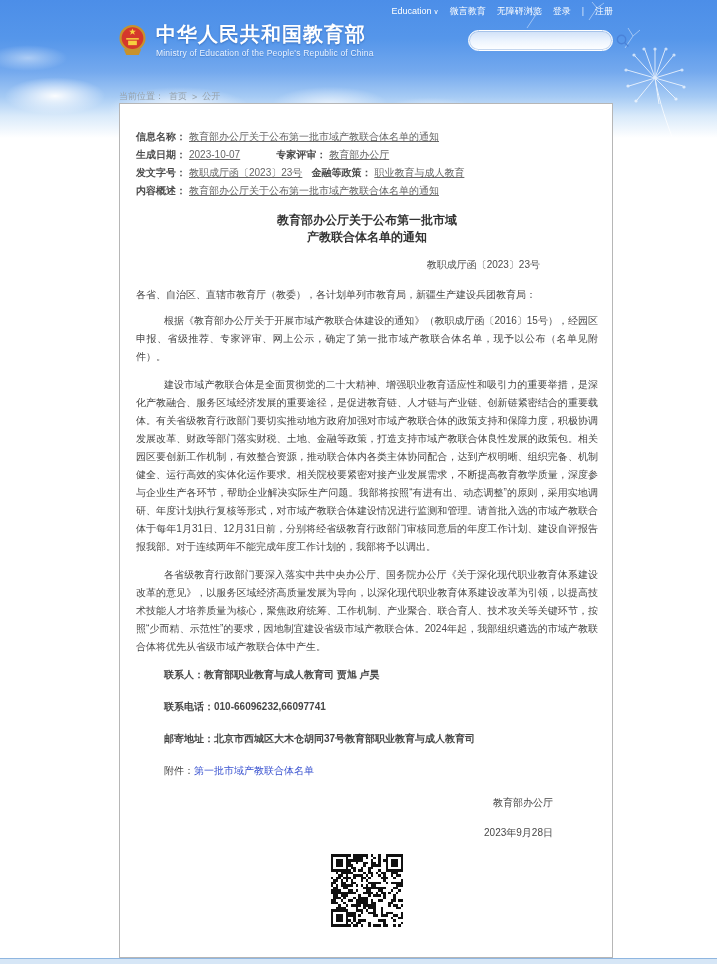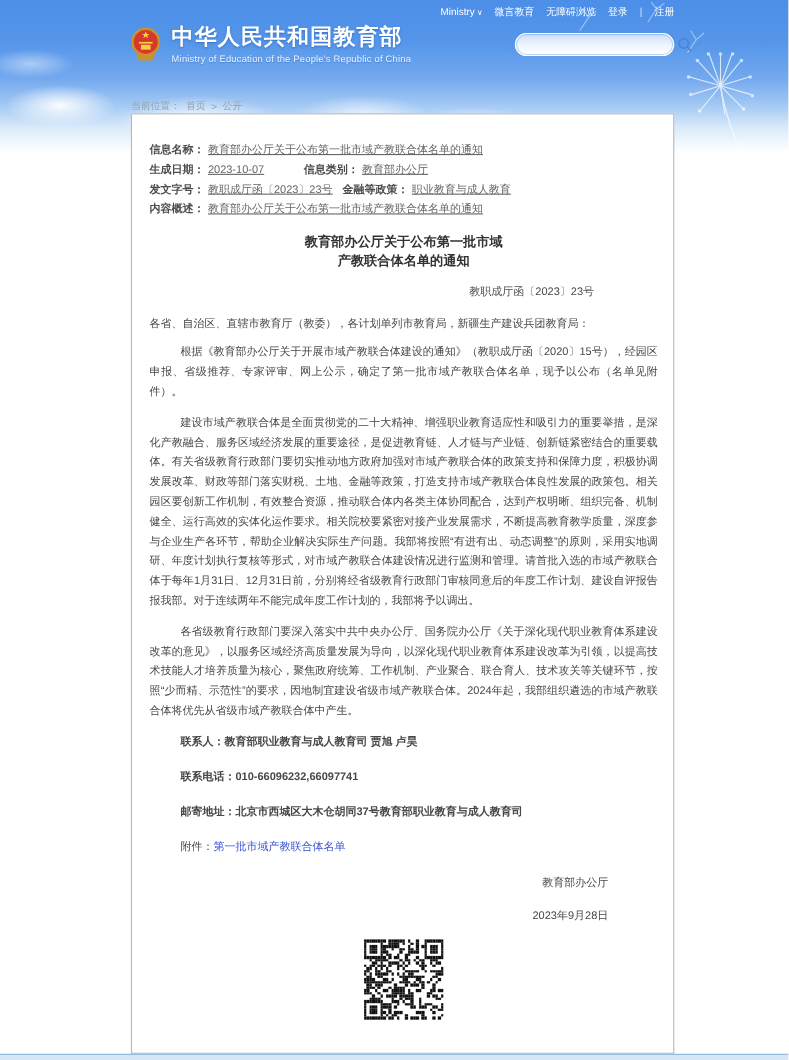--- a/index.html
+++ b/index.html
@@ -156,21 +156,21 @@
           <line x1="100" y1="8" x2="95" y2="2"></line>
           <line x1="100" y1="8" x2="107" y2="3"></line>
         <line x1="128" y1="48" x2="136" y2="36"></line>
           <line x1="136" y1="36" x2="131" y2="28"></line>
           <line x1="136" y1="36" x2="143" y2="30"></line>
       </g>
     </g>
   </svg>
 
   <div class="topbar">
-    <a><span>Ministry</span><span class="caret">∨</span></a>
+    <a><span>Education</span><span class="caret">∨</span></a>
     <a>微言教育</a>
     <a>无障碍浏览</a>
     <a>登录</a>
     <span class="divider">|</span>
     <a>注册</a>
   </div>
 
   <div class="brand">
     <svg class="emblem" viewBox="0 0 32 36">
       <circle cx="16" cy="15.5" r="13.5" fill="#c8922c"></circle>
@@ -209,21 +209,21 @@
             <span class="meta-label">信息名称：</span>
             <span class="meta-value wrapv">教育部办公厅关于公布第一批市域产教联合体名单的通知</span>
           </span>
       </div>
       <div class="meta-row">
         <span class="meta-pair">
             <span class="meta-label">生成日期：</span>
             <span class="meta-value">2023-10-07</span>
           </span>
         <span class="meta-pair far">
-            <span class="meta-label">信息类别：</span>
+            <span class="meta-label">专家评审：</span>
             <span class="meta-value">教育部办公厅</span>
           </span>
       </div>
       <div class="meta-row">
         <span class="meta-pair">
             <span class="meta-label">发文字号：</span>
             <span class="meta-value">教职成厅函〔2023〕23号</span>
           </span>
         <span class="meta-pair">
             <span class="meta-label">金融等政策：</span>
@@ -240,21 +240,21 @@
 
     <div class="doc-title">
       <div>教育部办公厅关于公布第一批市域</div>
       <div>产教联合体名单的通知</div>
     </div>
 
     <div class="doc-number">教职成厅函〔2023〕23号</div>
 
     <div class="doc-body">
       <p class="salutation">各省、自治区、直辖市教育厅（教委），各计划单列市教育局，新疆生产建设兵团教育局：</p>
-      <p class="indent">根据《教育部办公厅关于开展市域产教联合体建设的通知》（教职成厅函〔2020〕15号），经园区申报、省级推荐、专家评审、网上公示，确定了第一批市域产教联合体名单，现予以公布（名单见附件）。</p>
+      <p class="indent">根据《教育部办公厅关于开展市域产教联合体建设的通知》（教职成厅函〔2016〕15号），经园区申报、省级推荐、专家评审、网上公示，确定了第一批市域产教联合体名单，现予以公布（名单见附件）。</p>
       <p class="indent">建设市域产教联合体是全面贯彻党的二十大精神、增强职业教育适应性和吸引力的重要举措，是深化产教融合、服务区域经济发展的重要途径，是促进教育链、人才链与产业链、创新链紧密结合的重要载体。有关省级教育行政部门要切实推动地方政府加强对市域产教联合体的政策支持和保障力度，积极协调发展改革、财政等部门落实财税、土地、金融等政策，打造支持市域产教联合体良性发展的政策包。相关园区要创新工作机制，有效整合资源，推动联合体内各类主体协同配合，达到产权明晰、组织完备、机制健全、运行高效的实体化运作要求。相关院校要紧密对接产业发展需求，不断提高教育教学质量，深度参与企业生产各环节，帮助企业解决实际生产问题。我部将按照“有进有出、动态调整”的原则，采用实地调研、年度计划执行复核等形式，对市域产教联合体建设情况进行监测和管理。请首批入选的市域产教联合体于每年1月31日、12月31日前，分别将经省级教育行政部门审核同意后的年度工作计划、建设自评报告报我部。对于连续两年不能完成年度工作计划的，我部将予以调出。</p>
       <p class="indent">各省级教育行政部门要深入落实中共中央办公厅、国务院办公厅《关于深化现代职业教育体系建设改革的意见》，以服务区域经济高质量发展为导向，以深化现代职业教育体系建设改革为引领，以提高技术技能人才培养质量为核心，聚焦政府统筹、工作机制、产业聚合、联合育人、技术攻关等关键环节，按照“少而精、示范性”的要求，因地制宜建设省级市域产教联合体。2024年起，我部组织遴选的市域产教联合体将优先从省级市域产教联合体中产生。</p>
 
       <p class="contact-line">联系人：教育部职业教育与成人教育司 贾旭 卢昊</p>
       <p class="contact-line">联系电话：010-66096232,66097741</p>
       <p class="contact-line">邮寄地址：北京市西城区大木仓胡同37号教育部职业教育与成人教育司</p>
 
       <p class="attachment">
         <span>附件：</span><a>第一批市域产教联合体名单</a>
       </p>

